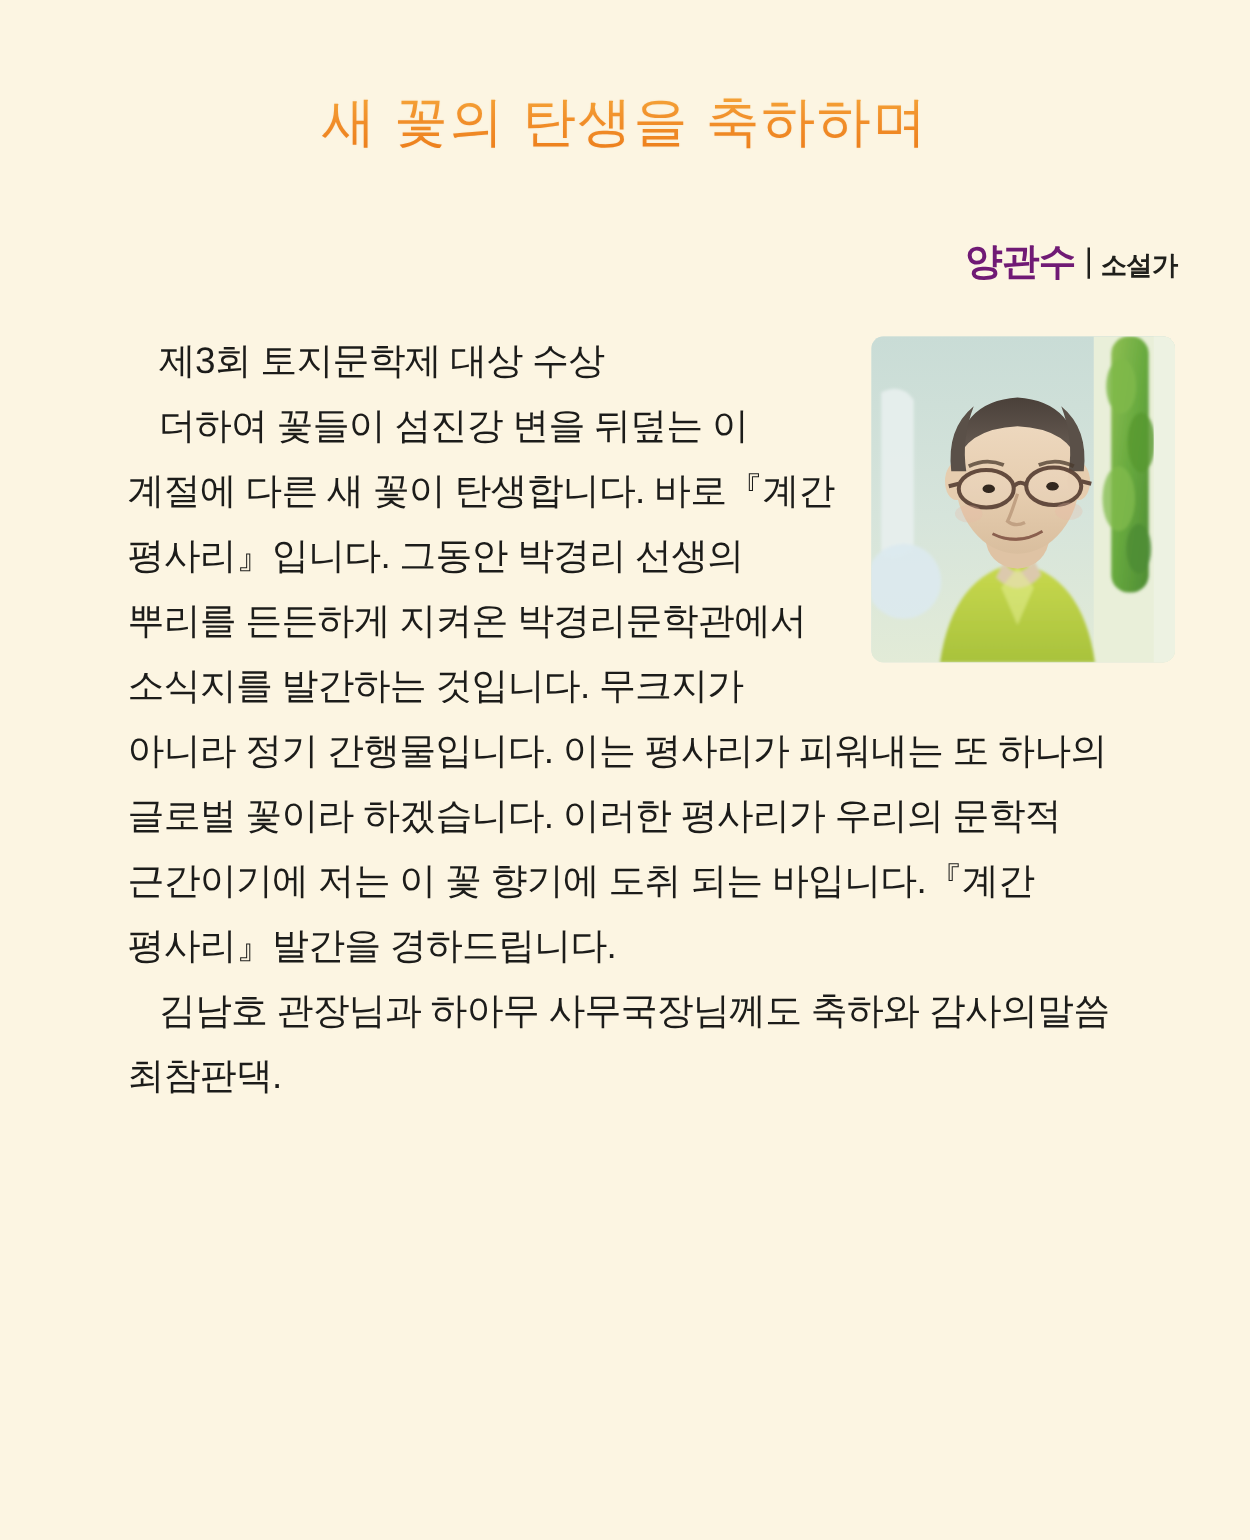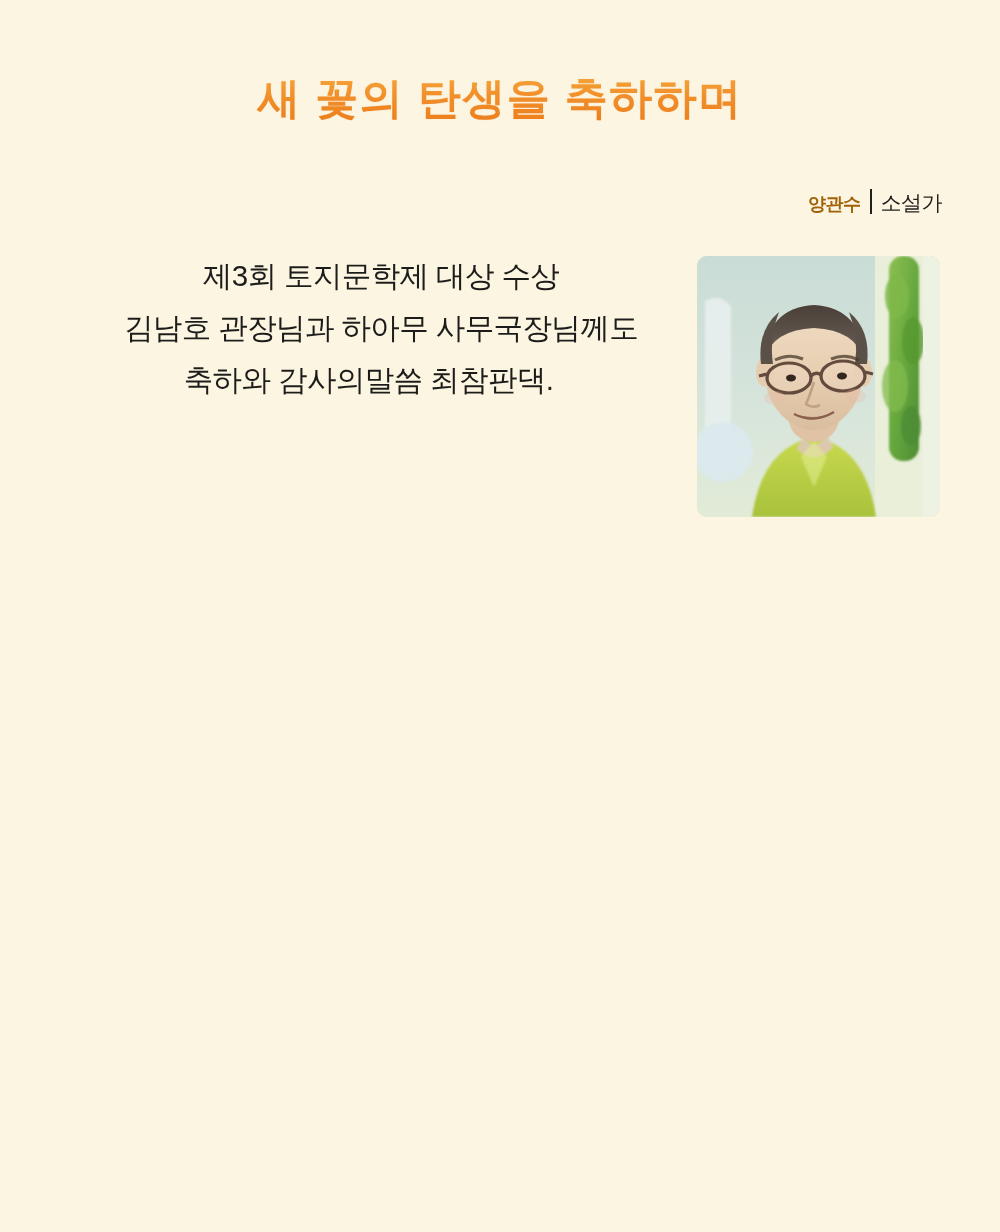--- a/index.html
+++ b/index.html
@@ -23,69 +23,70 @@
   }
 
   
   .title-wrap {
     padding-top: 46px;
     text-align: center;
   }
   .doc-title {
     display: inline-block;
     font-size: 43px;
-    font-weight: bold;
+    font-weight: normal;
     letter-spacing: 1.5px;
     line-height: 1.1;
     color: #F0892A;
     background: linear-gradient(to bottom, #F7AE3E 0%, #F2922B 45%, #EC7C17 100%);
     -webkit-background-clip: text;
     background-clip: text;
     -webkit-text-fill-color: transparent;
     text-shadow: 0 0 1px rgba(240,137,42,0.25);
   }
 
   
   .byline {
     margin-top: 38px;
     padding-right: 58px;
     text-align: right;
     white-space: nowrap;
   }
   .byline-name {
-    font-size: 18px;
+    font-size: 30px;
     font-weight: bold;
-    color: #a16207;
+    color: #701a75;
     letter-spacing: -0.5px;
   }
   .byline-sep {
     display: inline-block;
     width: 2px;
     height: 25px;
     background: #20201C;
     margin: 0 9px -4px 9px;
     vertical-align: baseline;
   }
   .byline-role {
     font-size: 21px;
-    font-weight: normal;
+    font-weight: bold;
     color: #20201C;
     letter-spacing: -0.5px;
   }
 
   
   .article {
     margin-top: 33px;
     padding: 0 60px 0 62px;
     color: #1C1C1A;
     font-size: 29.5px;
     line-height: 52px;
     letter-spacing: -0.6px;
     word-break: keep-all;
-    text-align: center;
+    text-align: left;
+    margin-left: 40px;
   }
 
   .photo-frame {
     float: right;
     width: 243px;
     height: 261px;
     margin: 6px 0 6px 22px;
     border-radius: 10px;
     overflow: hidden;
     shape-outside: inset(0 round 10px);
@@ -205,16 +206,17 @@
 
         <path d="M117 126 q-5 16 -8 22 q6 5 14 1" fill="none" stroke="#C1A183" stroke-width="2.6"></path>
         <path d="M97 158 q20 12 40 -2 q-19 9 -40 2 z" fill="#9C6F5C" opacity="0.85"></path>
         <path d="M97 158 q20 10 40 -2" fill="none" stroke="#8A5F4E" stroke-width="2.2"></path>
         <ellipse cx="78" cy="142" rx="11" ry="7" fill="#E8B9A4" opacity="0.3"></ellipse>
         <ellipse cx="158" cy="140" rx="11" ry="7" fill="#E8B9A4" opacity="0.3"></ellipse>
       </svg>
     </div>
 
     <p class="para">제3회 토지문학제 대상 수상</p>
+    <p class="para cont">더하여 꽃들이 섬진강 변을 뒤덮는 이 계절에 다른 새 꽃이 탄생합니다. 바로『계간 평사리』입니다. 그동안 박경리 선생의 뿌리를 든든하게 지켜온 박경리문학관에서 소식지를 발간하는 것입니다. 무크지가 아니라 정기 간행물입니다. 이는 평사리가 피워내는 또 하나의 글로벌 꽃이라 하겠습니다. 이러한 평사리가 우리의 문학적 근간이기에 저는 이 꽃 향기에 도취 되는 바입니다.『계간 평사리』발간을 경하드립니다.</p>
     <p class="para cont">김남호 관장님과 하아무 사무국장님께도 축하와 감사의말씀 최참판댁.</p>
 
   </div>
 </div>
 
 </body></html>

